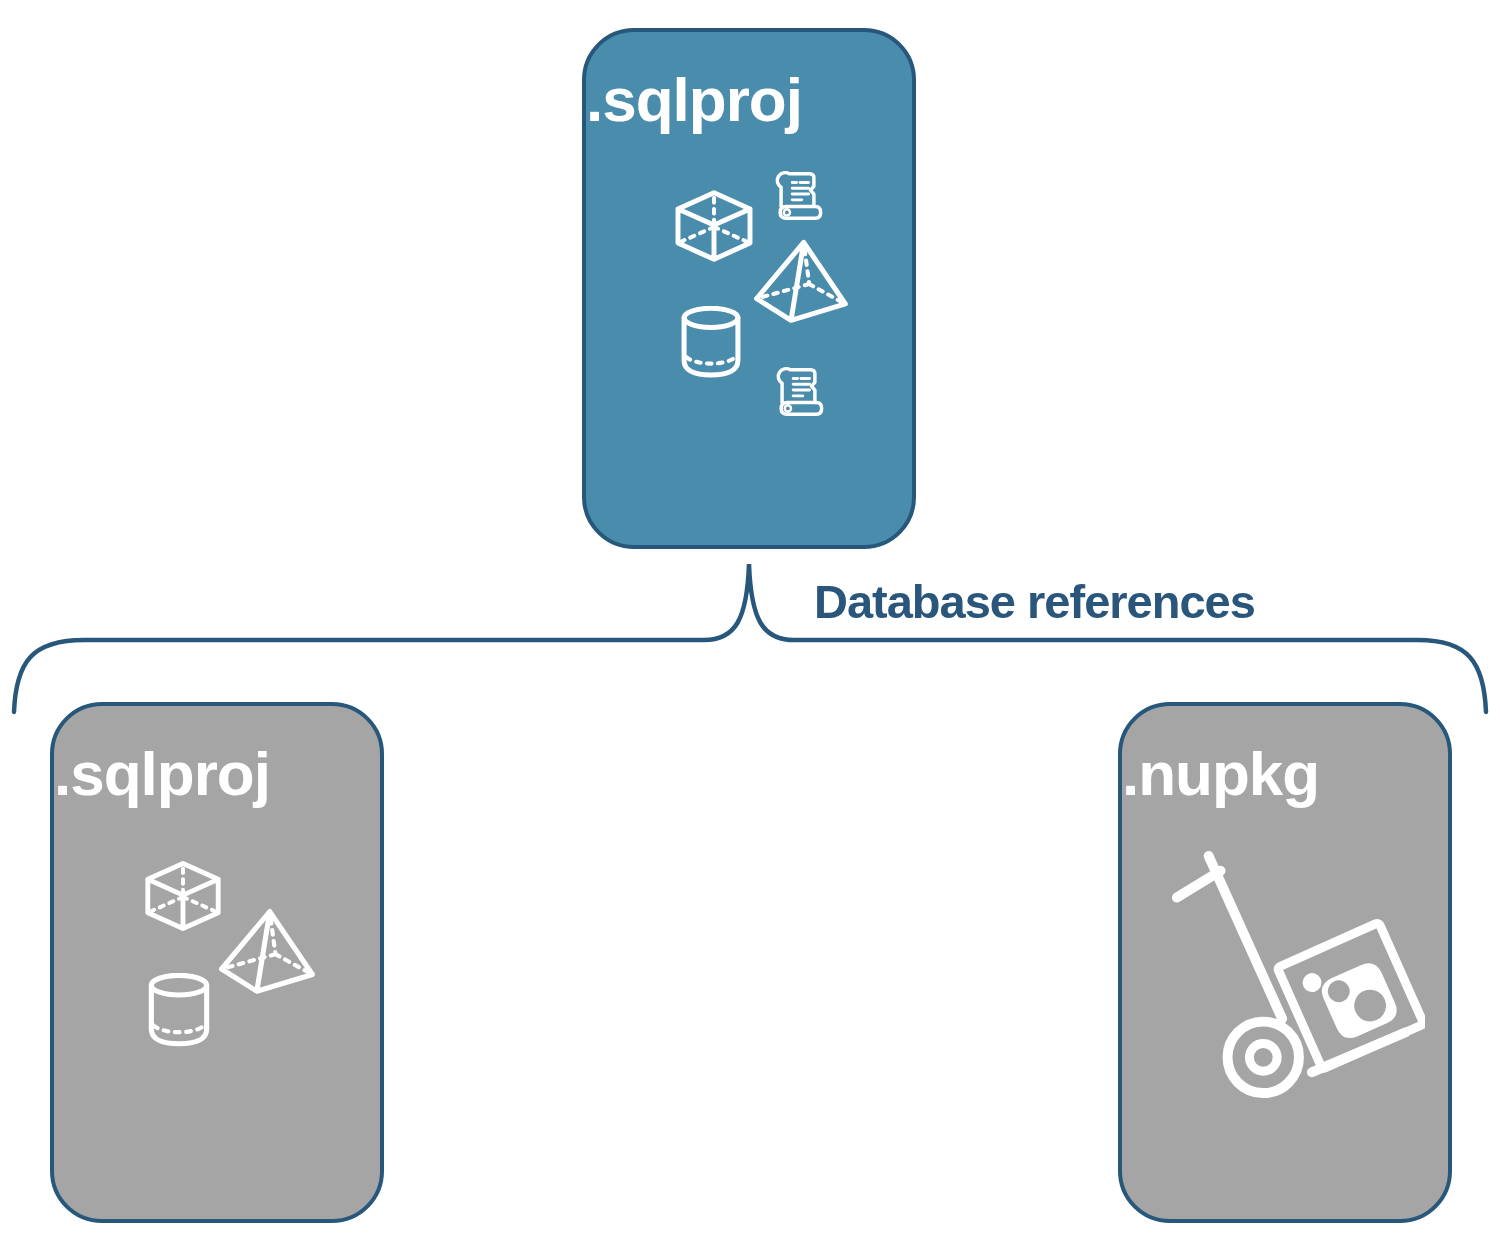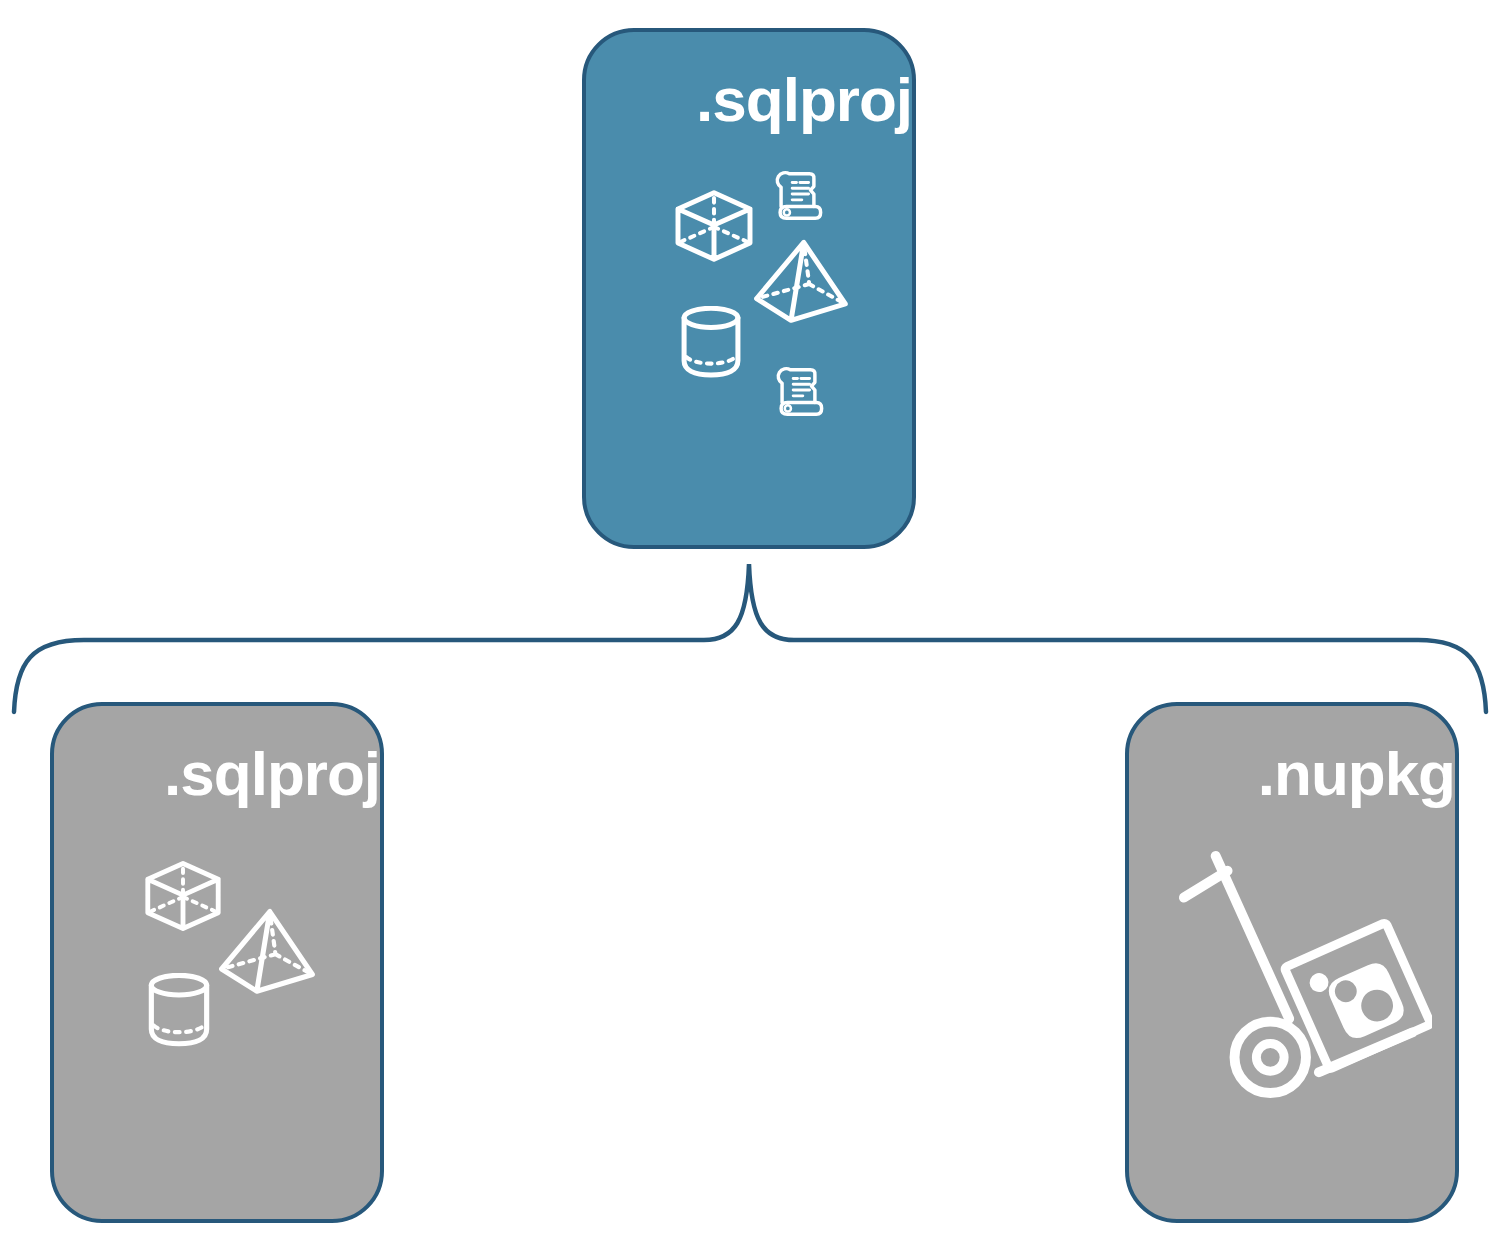--- a/index.html
+++ b/index.html
@@ -7,23 +7,23 @@
     position:relative; width:1500px; height:1250px; background:var(--background,#ffffff);
     font-family:"Liberation Sans", sans-serif; overflow:hidden;
   }
   .card {
     position:absolute; width:334px; height:521px; box-sizing:border-box;
     border:4px solid var(--card-stroke,#27587B); border-radius:52px;
   }
   .card-root { left:582px; top:28px;  background:var(--root-fill,#4A8CAC); }
   .card-c0   { left:50px;  top:702px; background:var(--child-fill,#A5A5A5); }
   .card-c1   { left:585px; top:702px; background:var(--child-fill,#A5A5A5); }
-  .card-c2   { left:1118px;top:702px; background:var(--child-fill,#A5A5A5);margin-left:7px; }
+  .card-c2   { left:1118px;top:702px; background:var(--child-fill,#A5A5A5); }
   .card-title {
-    position:absolute; left:0; right:0; top:34px; text-align:right;
+    position:absolute; left:0; right:0; top:34px; text-align:left;
     color:#ffffff; font-weight:bold; font-size:62px; line-height:1.1; letter-spacing:-1px;
   }
   .icon { position:absolute; }
   .icon svg { display:block; width:100%; height:100%; }
   .connector-label {
     position:absolute; left:814px; top:574px; font-size:47px; font-weight:bold;
     color:var(--label-text,#29567A); letter-spacing:-1px; white-space:nowrap;
   }
   .brace-svg { position:absolute; left:0; top:0; pointer-events:none; }
   .stroke-w { stroke:#ffffff; fill:none; stroke-linecap:round; stroke-linejoin:round; }
@@ -74,20 +74,21 @@
         <circle class="stroke-w" stroke-width="2.6" cx="19.5" cy="46" r="3.2"></circle>
         <path class="stroke-w" stroke-width="3" d="M25 15 H29.5 M33 15 H42 M25 21 H42 M25 27 H42 M25 33 H35"></path>
       </svg>
     </div>
   </div>
 
   <svg class="brace-svg" width="1500" height="1250" viewBox="0 0 1500 1250">
     <path d="M14 712 C 16 662 32 640 84 640 L 704 640 C 735 640 747 620 749 564 C 751 620 763 640 794 640 L 1418 640 C 1468 640 1484 662 1486 712" fill="none" stroke="#27587B" stroke-width="4.5" stroke-linecap="round"></path>
   </svg>
 
+  <div class="connector-label">Database references</div>
 
   <div class="card card-c0">
     <div class="card-title">.sqlproj</div>
 
     <div class="icon" style="left:85px; top:152px; width:88px; height:76px;">
       <svg viewBox="0 0 100 86">
         <path class="stroke-w" stroke-width="5.5" d="M10 24 L50 6 L90 24 L50 42 Z M10 24 L10 62 L50 80 L90 62 L90 24 M50 42 L50 80"></path>
         <path class="stroke-w" stroke-width="4.5" stroke-dasharray="5 7" d="M50 12 V44 M50 44 L10 62 M50 44 L90 62"></path>
       </svg>
     </div>

